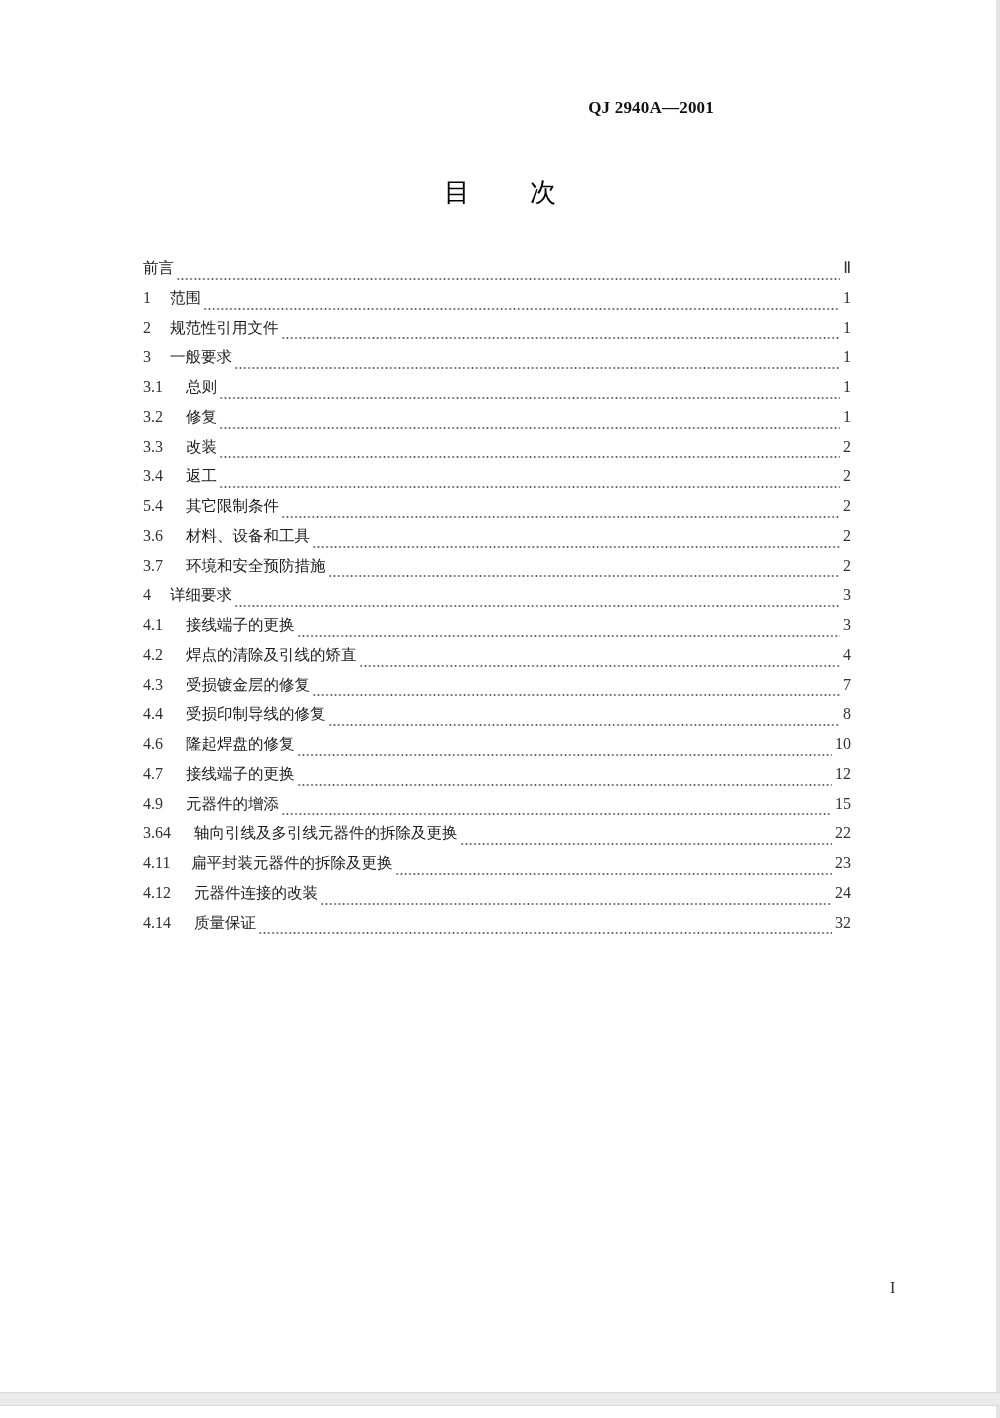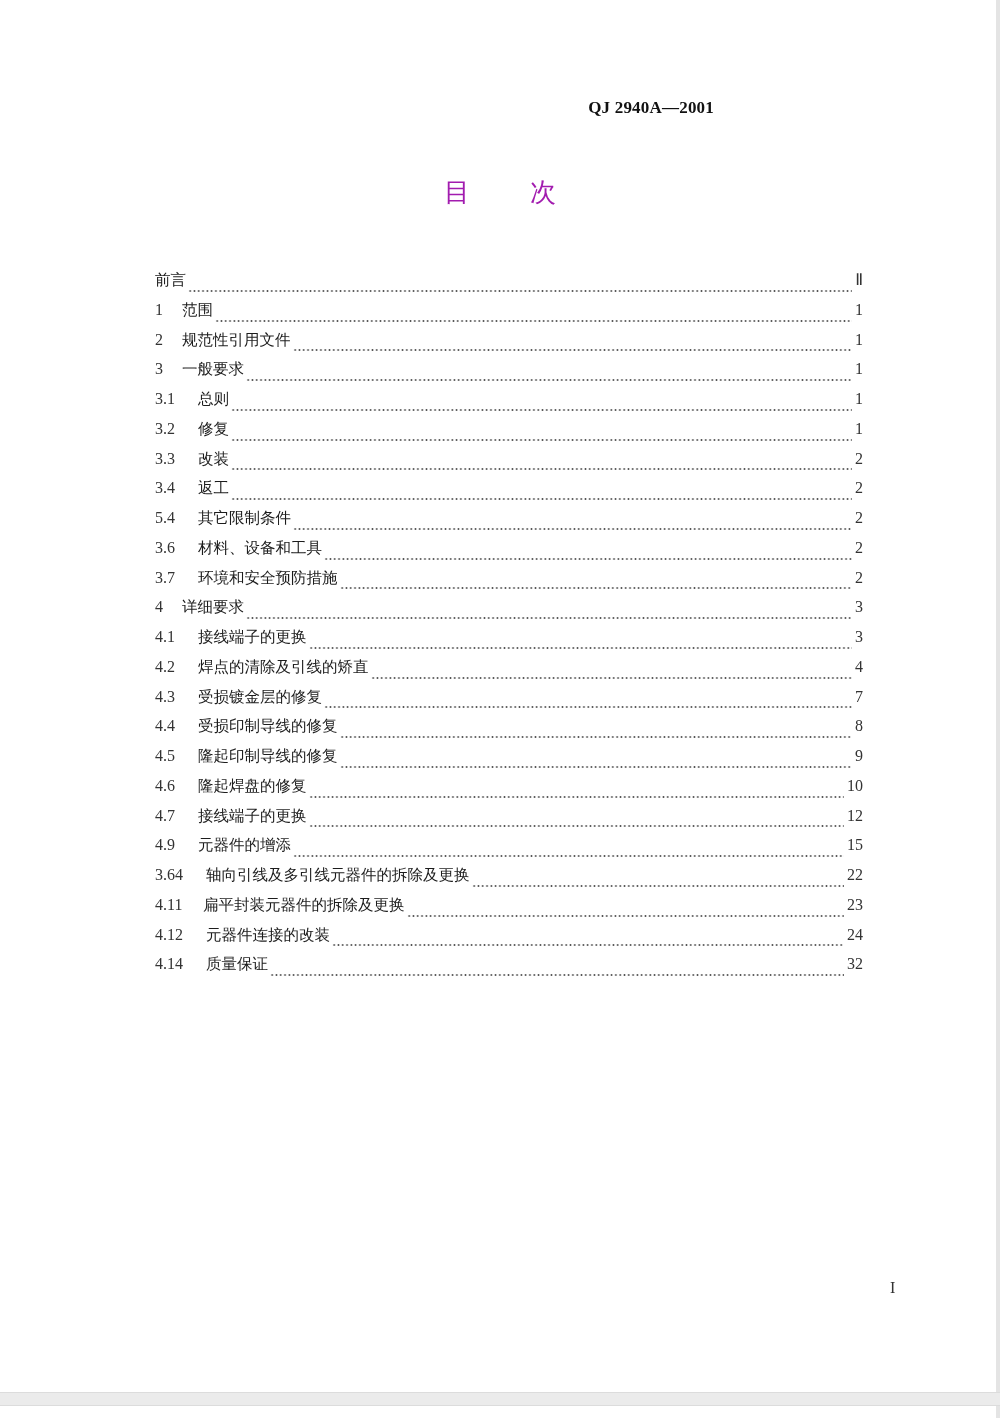--- a/index.html
+++ b/index.html
@@ -74,35 +74,35 @@
       user-select: none;
     }
     .toc-title {
       position: absolute;
       left: 0;
       top: 175px;
       width: 1000px;
       text-align: center;
       font-family: "DejaVu Sans", sans-serif;
       font-size: 26px;
-      color: #a21caf;
+      color: #000000;
       z-index: 1;
     }
     .toc-title span {
       display: inline-block;
     }
     .toc-title .gap {
       width: 60px;
     }
     .toc-list {
       position: absolute;
       left: 143px;
       top: 258px;
       width: 708px;
-      margin: 12px;
+      margin: 0;
       padding: 0;
       list-style: none;
       z-index: 1;
     }
     .toc-item {
       display: flex;
       align-items: baseline;
       height: 29.75px;
       font-size: 16px;
       color: #222;
@@ -265,26 +265,20 @@
         <span class="toc-leader"></span>
         <span class="toc-page">7</span>
       </li>
       <li class="toc-item">
         <span class="toc-num lvl2">4.4</span>
         <span class="toc-text">受损印制导线的修复</span>
         <span class="toc-leader"></span>
         <span class="toc-page">8</span>
       </li>
       <li class="toc-item">
-        <span class="toc-num lvl2">4.5</span>
-        <span class="toc-text">隆起印制导线的修复</span>
-        <span class="toc-leader"></span>
-        <span class="toc-page">9</span>
-      </li>
-      <li class="toc-item">
         <span class="toc-num lvl2">4.6</span>
         <span class="toc-text">隆起焊盘的修复</span>
         <span class="toc-leader"></span>
         <span class="toc-page">10</span>
       </li>
       <li class="toc-item">
         <span class="toc-num lvl2">4.7</span>
         <span class="toc-text">接线端子的更换</span>
         <span class="toc-leader"></span>
         <span class="toc-page">12</span>

